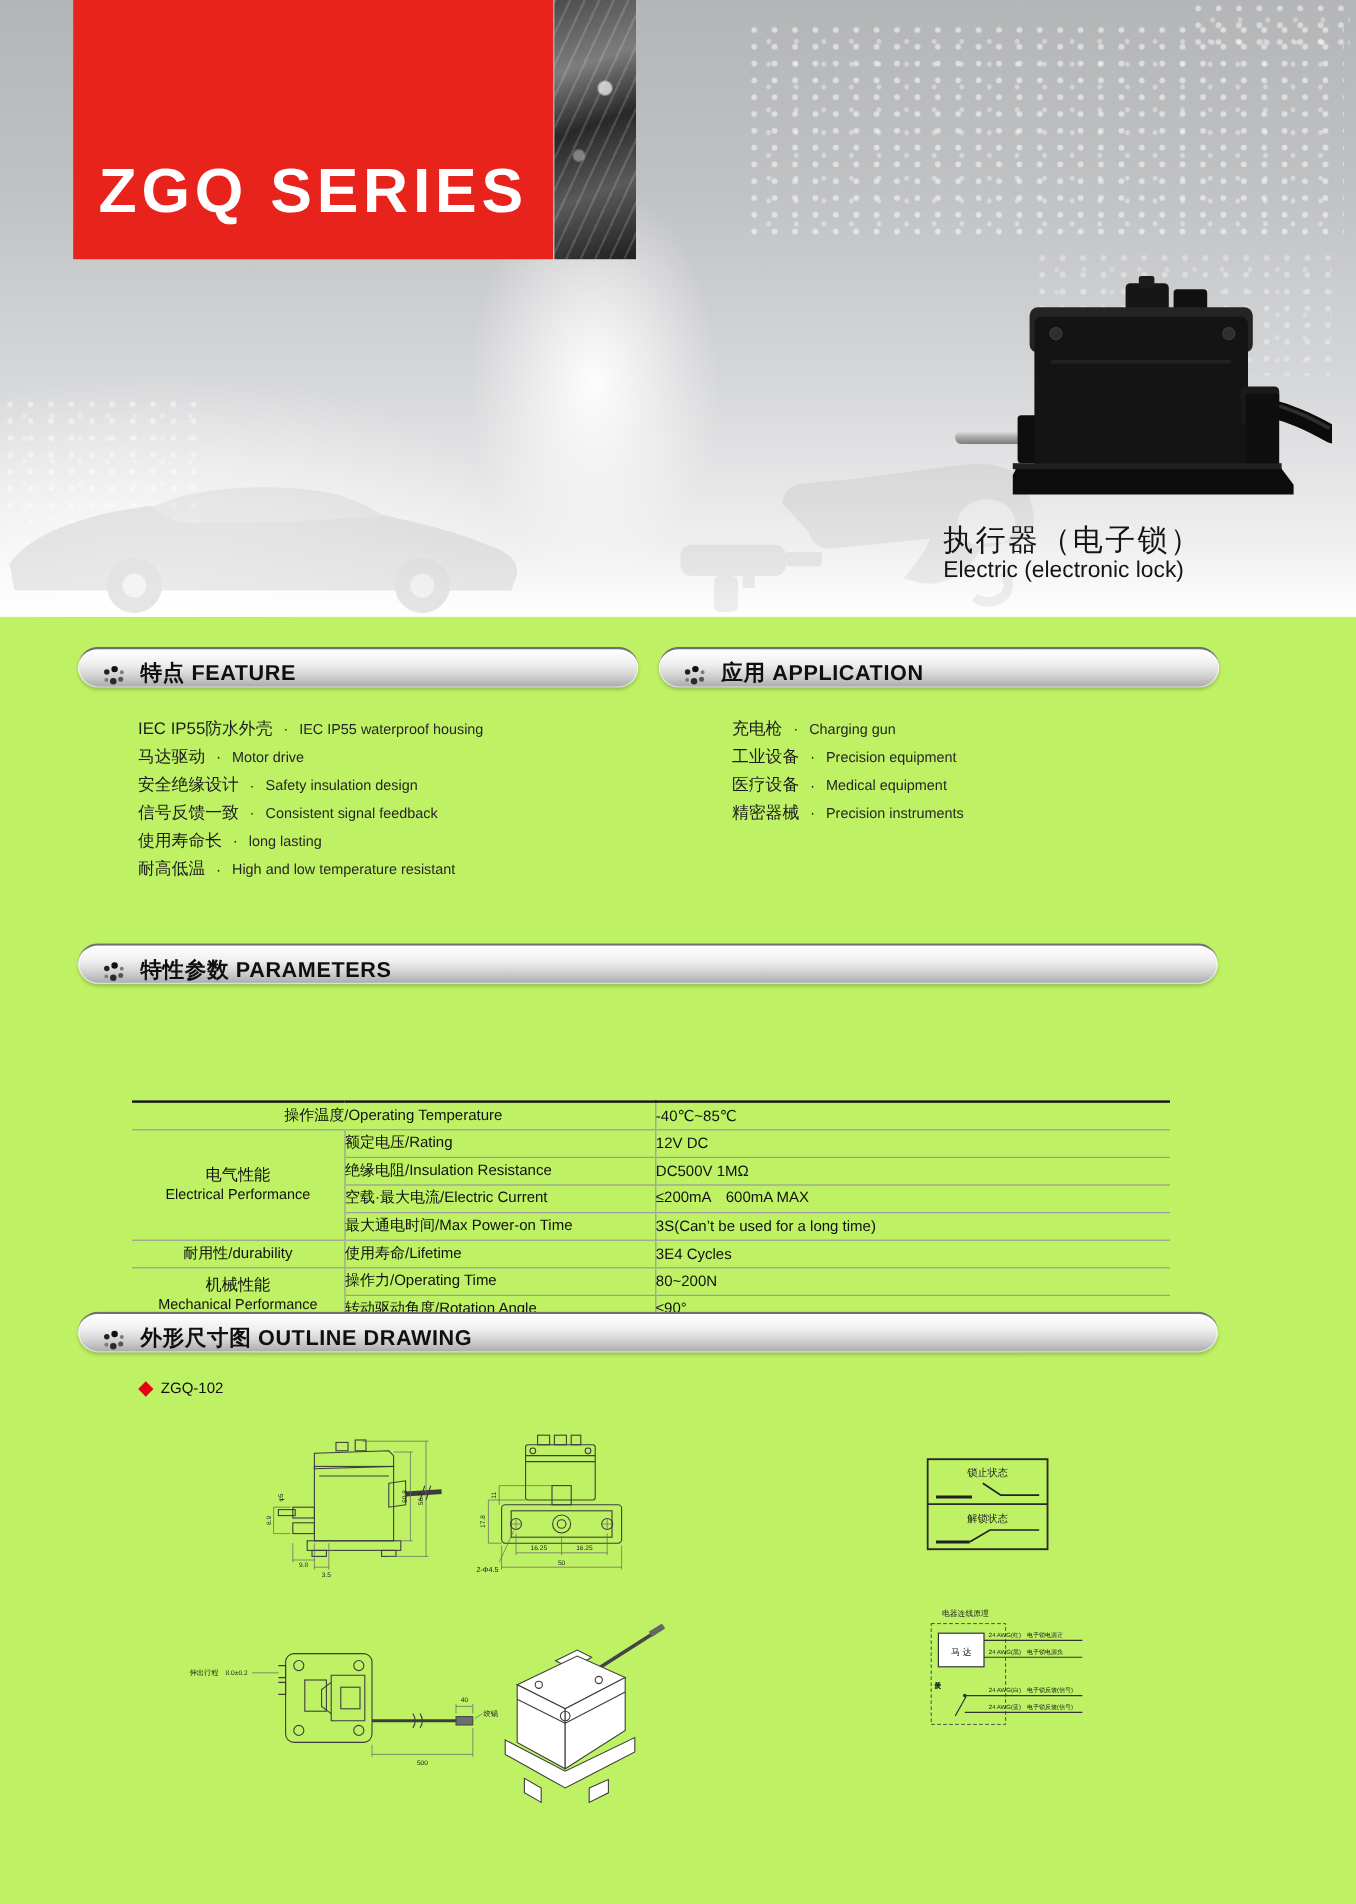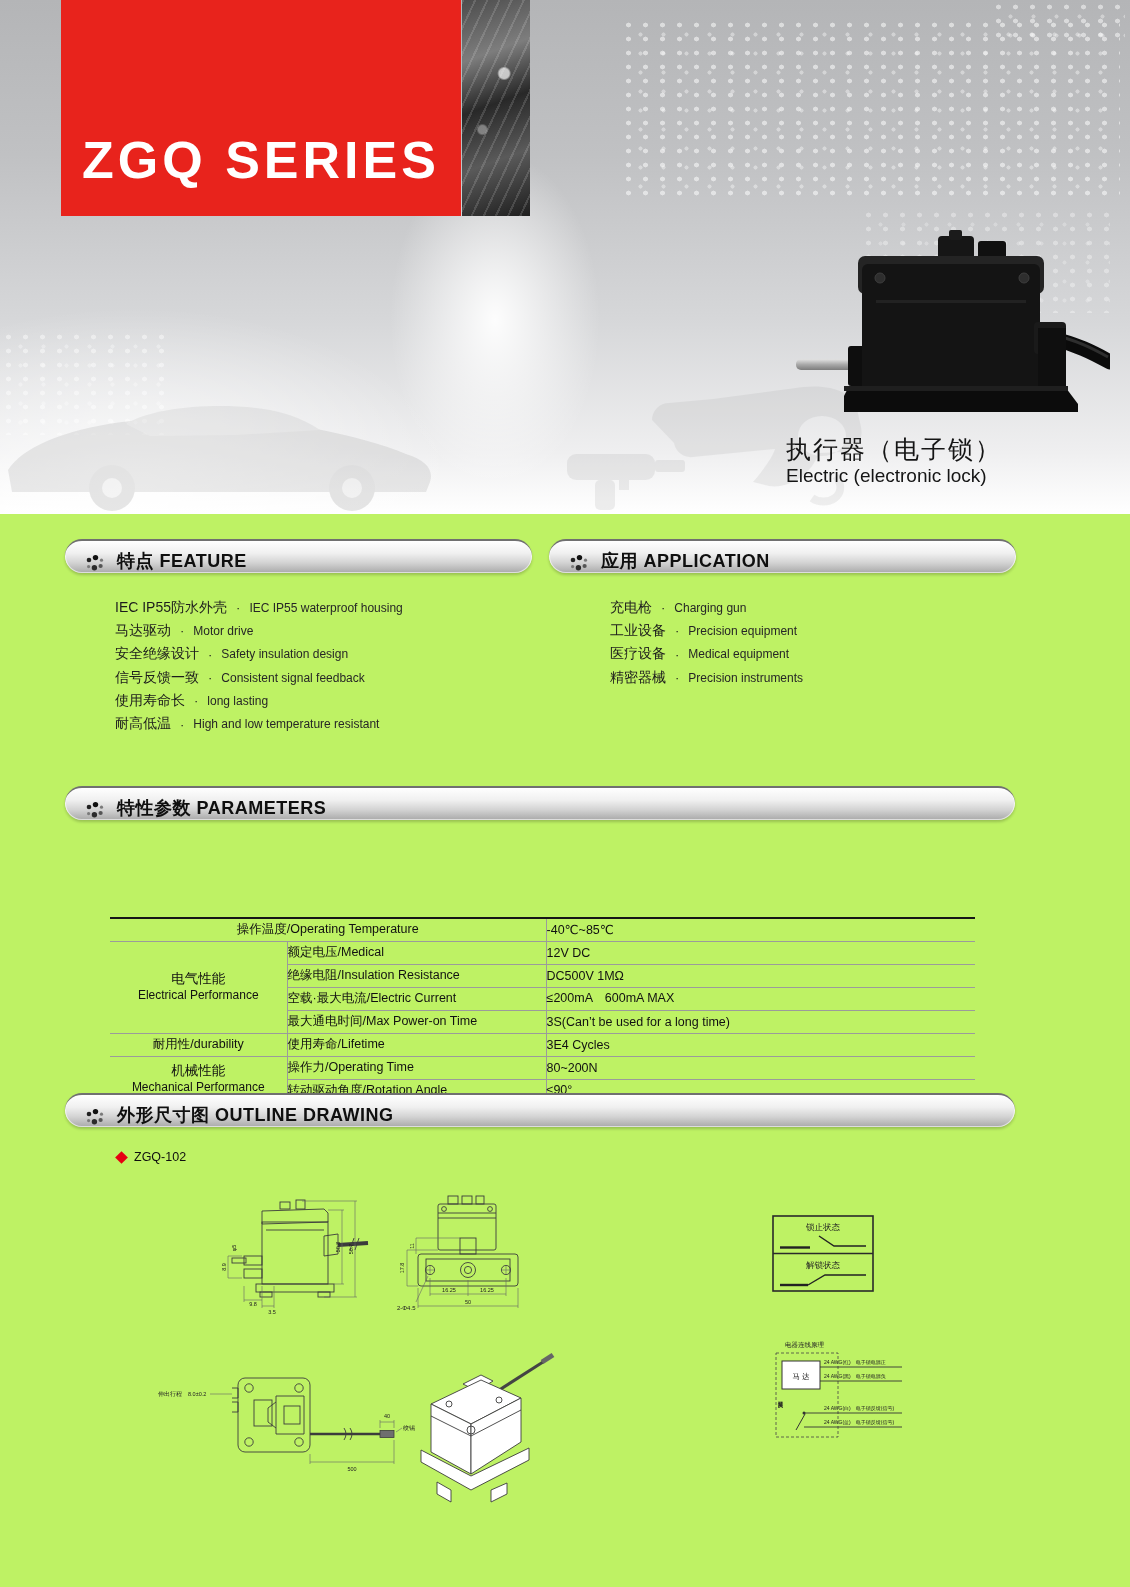--- a/index.html
+++ b/index.html
@@ -246,21 +246,21 @@
     <tbody>
       <tr class="first">
         <td colspan="2" class="c-center">操作温度/Operating Temperature</td>
         <td class="c-value">-40℃~85℃</td>
       </tr>
       <tr>
         <td rowspan="4" class="c-group">
           <span class="g-zh">电气性能</span>
           <span class="g-en">Electrical Performance</span>
         </td>
-        <td class="c-param">额定电压/Medical</td>
+        <td class="c-param">额定电压/Rating</td>
         <td class="c-value">12V DC</td>
       </tr>
       <tr>
         <td class="c-param">绝缘电阻/Insulation Resistance</td>
         <td class="c-value">DC500V 1MΩ</td>
       </tr>
       <tr>
         <td class="c-param">空载·最大电流/Electric Current</td>
         <td class="c-value">≤200mA　600mA MAX</td>
       </tr>

